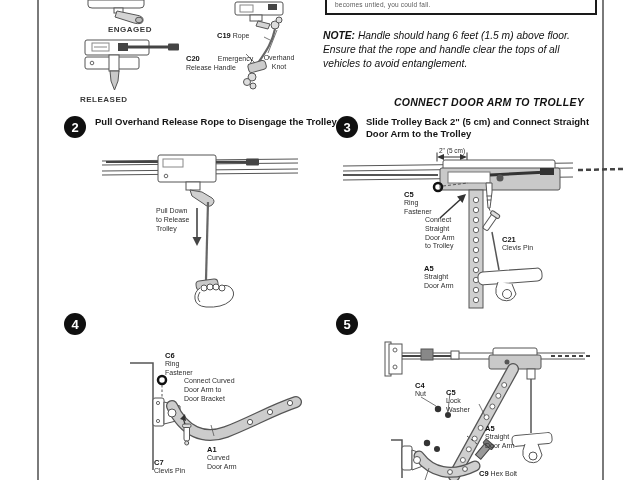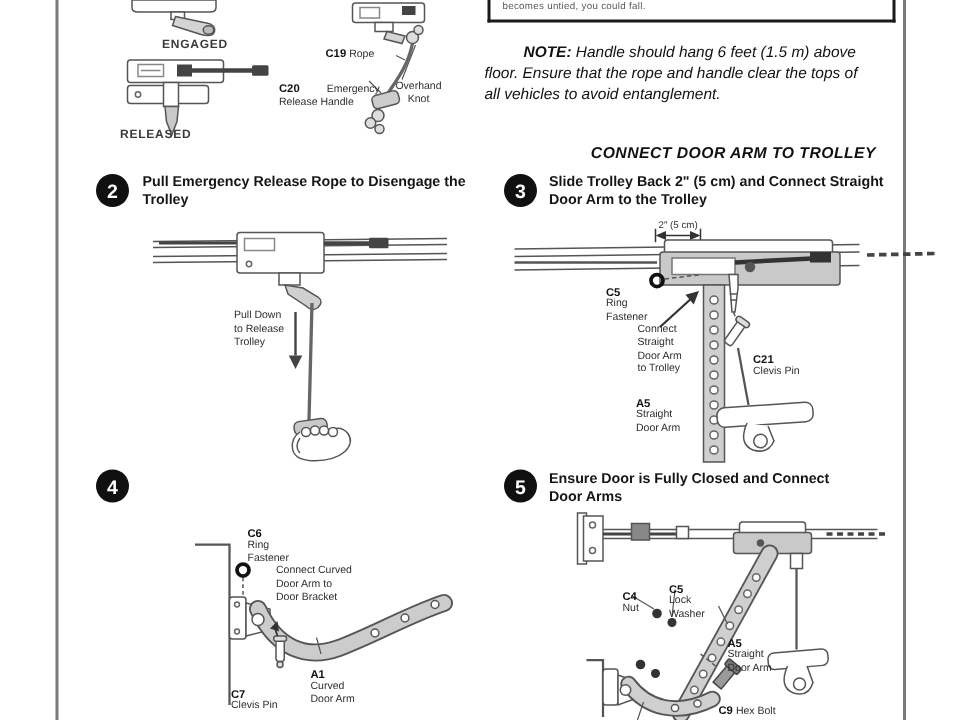--- a/index.html
+++ b/index.html
@@ -4,21 +4,21 @@
 <style>
   html,body{margin:0;padding:0;background:#fff;}
   .page{position:relative;width:640px;height:480px;background:#fff;overflow:hidden;
         font-family:"Liberation Sans",sans-serif;color:#1a1a1a;}
   .vborder{position:absolute;top:0;bottom:0;width:1.5px;background:#7a7a7a;}
   .warn-box{position:absolute;left:325px;top:0;width:268px;height:13px;
             border:2px solid #1a1a1a;border-top:none;}
   .warn-trunc{position:absolute;left:8px;top:1px;font-size:6.5px;color:#5a5a5a;letter-spacing:.2px;}
   .note{position:absolute;left:323px;top:29px;width:256px;font-size:10.3px;line-height:1.38;
         font-style:italic;color:#111;}
-  .note b{font-weight:bold;margin-left:26px;}
+  .note b{font-weight:bold;}
   .sec-title{position:absolute;left:37px;top:96px;width:547px;text-align:right;
              font-size:10.5px;font-weight:bold;font-style:italic;letter-spacing:.3px;color:#111;}
   .cap{position:absolute;font-size:8px;font-weight:600;letter-spacing:.5px;color:#3a3a3a;text-align:center;}
   .badge{position:absolute;width:22px;height:22px;border-radius:50%;background:#101010;color:#fff;
          font-size:13px;font-weight:bold;display:flex;align-items:center;justify-content:center;}
   .step-title{position:absolute;font-size:9.5px;font-weight:bold;line-height:1.25;color:#151515;}
   .lbl{position:absolute;font-size:7px;line-height:1.25;color:#2e2e2e;white-space:pre-line;}
   .lbl .num{display:block;font-weight:bold;font-size:7.5px;color:#111;}
   .lbl.inline{white-space:nowrap;}
   .lbl.inline .num{display:inline;margin-right:2px;}
@@ -52,21 +52,21 @@
     <rect x="10" y="9" width="17" height="8" fill="#fff" stroke="#888"></rect>
     <line x1="12" y1="13" x2="25" y2="13" stroke="#888"></line>
     <rect x="36" y="9" width="10" height="8" fill="#444"></rect>
     <line x1="46" y1="13" x2="86" y2="13" stroke="#444" stroke-width="3"></line>
     <rect x="86" y="9.5" width="11" height="7" rx="1" fill="#444"></rect>
     <rect x="3" y="23" width="54" height="12" rx="2" fill="#fff" stroke="#555"></rect>
     <circle cx="10" cy="29" r="1.8" fill="none" stroke="#666"></circle>
     <rect x="27" y="21" width="10" height="16" fill="#fff" stroke="#555"></rect>
     <path d="M28,37 L37,37 L36,47 L32.5,56 L29,47 Z" fill="#c9c9c9" stroke="#555"></path>
   </svg>
-  <div class="cap" style="left:80px;top:85px">RELEASED</div>
+  <div class="cap" style="left:80px;top:95px">RELEASED</div>
 
   <svg style="left:180px;top:0" width="125" height="96" viewBox="0 0 125 96">
     <rect x="55" y="2" width="48" height="13" rx="2" fill="#fff" stroke="#555"></rect>
     <rect x="60" y="5" width="13" height="7" fill="#fff" stroke="#888"></rect>
     <rect x="88" y="4" width="9" height="6" fill="#444"></rect>
     <rect x="70" y="15" width="12" height="6" fill="#fff" stroke="#555"></rect>
     <path d="M78,21 L90,24 L88,29 L76,26 Z" fill="#d4d4d4" stroke="#555"></path>
     <circle cx="95" cy="25" r="4" fill="#ddd" stroke="#555"></circle>
     <circle cx="99" cy="20" r="3" fill="#ddd" stroke="#555"></circle>
     <path d="M95,29 C92,44 84,54 78,63" fill="none" stroke="#666" stroke-width="2.2"></path>
@@ -83,21 +83,21 @@
   </div>
   <div class="lbl" style="left:186px;top:45px;width:56px">
     <span class="num" style="display:inline;margin-right:18px">C20</span><span>Emergency Release Handle</span>
   </div>
   <div class="lbl center" style="left:258px;top:54px;width:42px">Overhand
 Knot</div>
 
   <div class="sec-title">CONNECT DOOR ARM TO TROLLEY</div>
 
   <div class="badge" style="left:64px;top:116px">2</div>
-  <div class="step-title" style="left:95px;top:116px;width:248px">Pull Emergency Release Rope to Disengage the Trolley</div>
+  <div class="step-title" style="left:95px;top:116px;width:248px">Pull Overhand Release Rope to Disengage the Trolley</div>
 
   <svg style="left:100px;top:152px" width="200" height="156" viewBox="0 0 200 156">
     <line x1="2" y1="9" x2="198" y2="7" stroke="#555"></line>
     <line x1="2" y1="13" x2="198" y2="11" stroke="#555"></line>
     <line x1="2" y1="19" x2="198" y2="17" stroke="#555"></line>
     <line x1="2" y1="23" x2="198" y2="21" stroke="#555"></line>
     <line x1="6" y1="10" x2="58" y2="10" stroke="#444" stroke-width="2"></line>
     <rect x="58" y="3" width="58" height="27" rx="2" fill="#fff" stroke="#555"></rect>
     <rect x="63" y="7" width="20" height="8" fill="#fff" stroke="#888"></rect>
     <circle cx="66" cy="24" r="1.8" fill="none" stroke="#666"></circle>
@@ -220,21 +220,20 @@
 Door Bracket</div>
   <div class="lbl" style="left:154px;top:449px">
     <span class="num">C7</span><span>Clevis Pin</span>
   </div>
   <div class="lbl" style="left:207px;top:436px">
     <span class="num">A1</span><span>Curved
 Door Arm</span>
   </div>
 
   <div class="badge" style="left:336px;top:313px">5</div>
-  <div class="step-title" style="left:366px;top:314px;width:205px">Ensure Door is Fully Closed and Connect Door Arms</div>
 
   <svg style="left:355px;top:340px" width="250" height="140" viewBox="0 0 250 140">
     <rect x="30" y="2" width="6" height="34" fill="#fff" stroke="#555"></rect>
     <rect x="34" y="4" width="13" height="30" fill="#fff" stroke="#555"></rect>
     <circle cx="40" cy="10" r="2" fill="none" stroke="#666"></circle>
     <circle cx="40" cy="27" r="2" fill="none" stroke="#666"></circle>
     <line x1="47" y1="13" x2="230" y2="13" stroke="#555"></line>
     <line x1="47" y1="19" x2="230" y2="19" stroke="#555"></line>
     <line x1="47" y1="16" x2="100" y2="16" stroke="#444" stroke-width="2"></line>
     <rect x="66" y="9" width="12" height="11" fill="#888" stroke="#555"></rect>
@@ -275,21 +274,21 @@
     <line x1="66" y1="57" x2="81" y2="66" stroke="#555" stroke-width="0.8"></line>
     <line x1="95" y1="53" x2="93" y2="71" stroke="#555" stroke-width="0.8"></line>
     <line x1="130" y1="76" x2="124" y2="64" stroke="#555" stroke-width="0.8"></line>
     <line x1="112" y1="96" x2="122" y2="104" stroke="#555" stroke-dasharray="3,2"></line>
     <g transform="rotate(40 128 112)">
       <rect x="124" y="104" width="7" height="15" fill="#999" stroke="#444"></rect>
       <rect x="122" y="100" width="11" height="5" rx="1" fill="#777" stroke="#444"></rect>
     </g>
     <line x1="74" y1="128" x2="70" y2="140" stroke="#555" stroke-width="0.8"></line>
   </svg>
-  <div class="lbl" style="left:415px;top:384px">
+  <div class="lbl" style="left:415px;top:372px">
     <span class="num">C4</span><span>Nut</span>
   </div>
   <div class="lbl" style="left:446px;top:379px">
     <span class="num">C5</span><span>Lock
 Washer</span>
   </div>
   <div class="lbl" style="left:485px;top:415px">
     <span class="num">A5</span><span>Straight
 Door Arm</span>
   </div>

